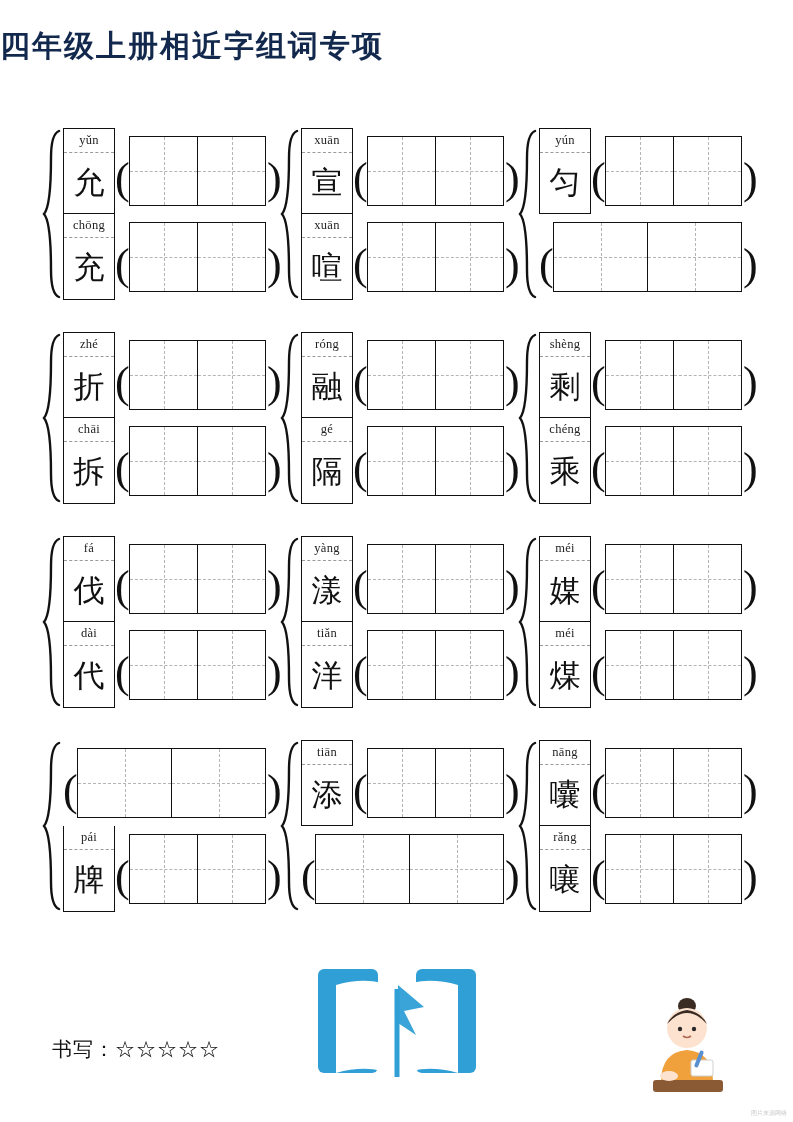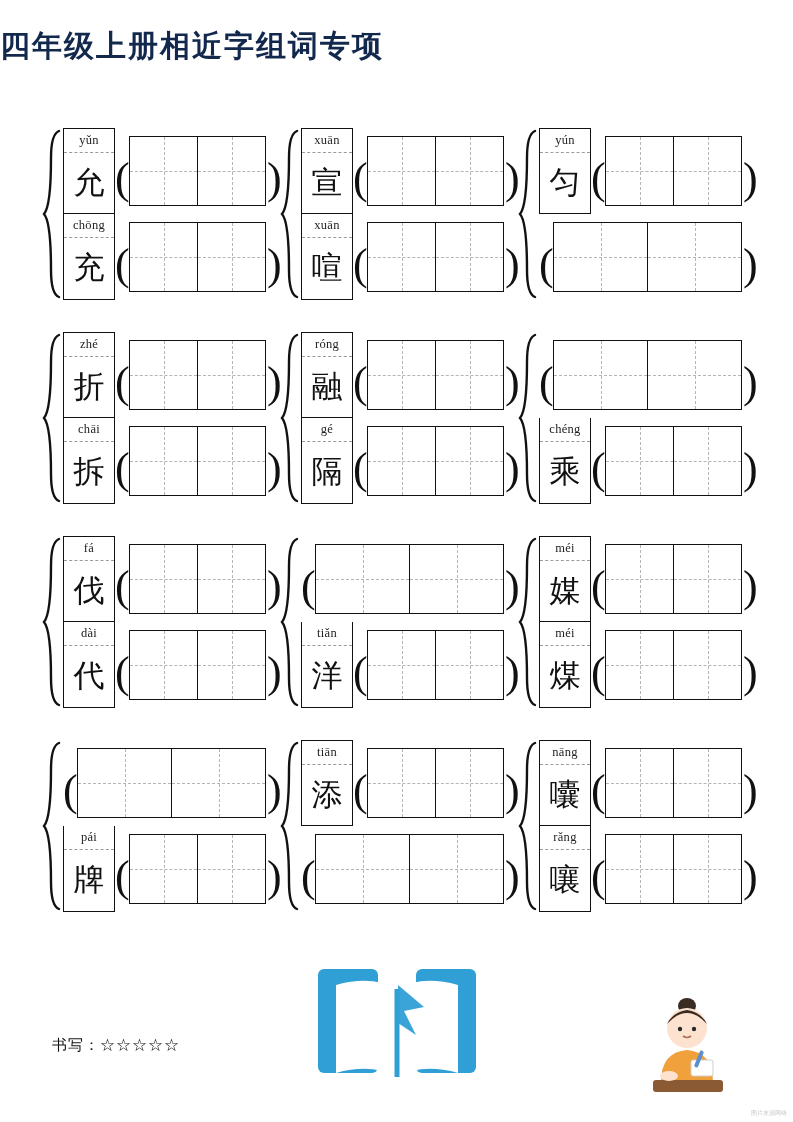--- a/index.html
+++ b/index.html
@@ -146,21 +146,21 @@
     top: 0; bottom: 0; left: 50%;
     border-left: 1px dashed #b5b5b5;
   }
 
   
   .footer-note {
     position: absolute;
     left: 52px;
     top: 1036px;
     font-family: Liberation Serif, serif;
-    font-size: 15px;
+    font-size: 20px;
     color: #111;
     letter-spacing: 1px;
   }
   .stars { letter-spacing: 1px; }
 
   
   .watermark {
     position: absolute;
     left: 312px;
     top: 955px;
@@ -379,20 +379,24 @@
         </div>
       </div>
       <div class="block">
         <div class="brace">
           <svg width="20" height="172" viewBox="0 0 20 172" aria-hidden="true">
             <path d="M17 3 Q9 6 9 30 Q9 78 2 86 Q9 94 9 142 Q9 166 17 169" fill="none" stroke="#111" stroke-width="2.4" stroke-linecap="round"></path>
           </svg>
         </div>
         <div class="pair">
           <div class="entry">
+            <div class="charcell">
+              <div class="pinyin">shèng</div>
+              <div class="hanzi">剩</div>
+            </div>
             <div class="answer">
               <span class="paren">(</span>
               <div class="boxes">
                 <div class="cell"></div>
                 <div class="cell"></div>
               </div>
               <span class="paren">)</span>
             </div>
           </div>
           <div class="entry second">
@@ -451,20 +455,24 @@
         </div>
       </div>
       <div class="block">
         <div class="brace">
           <svg width="20" height="172" viewBox="0 0 20 172" aria-hidden="true">
             <path d="M17 3 Q9 6 9 30 Q9 78 2 86 Q9 94 9 142 Q9 166 17 169" fill="none" stroke="#111" stroke-width="2.4" stroke-linecap="round"></path>
           </svg>
         </div>
         <div class="pair">
           <div class="entry">
+            <div class="charcell">
+              <div class="pinyin">yàng</div>
+              <div class="hanzi">漾</div>
+            </div>
             <div class="answer">
               <span class="paren">(</span>
               <div class="boxes">
                 <div class="cell"></div>
                 <div class="cell"></div>
               </div>
               <span class="paren">)</span>
             </div>
           </div>
           <div class="entry second">

